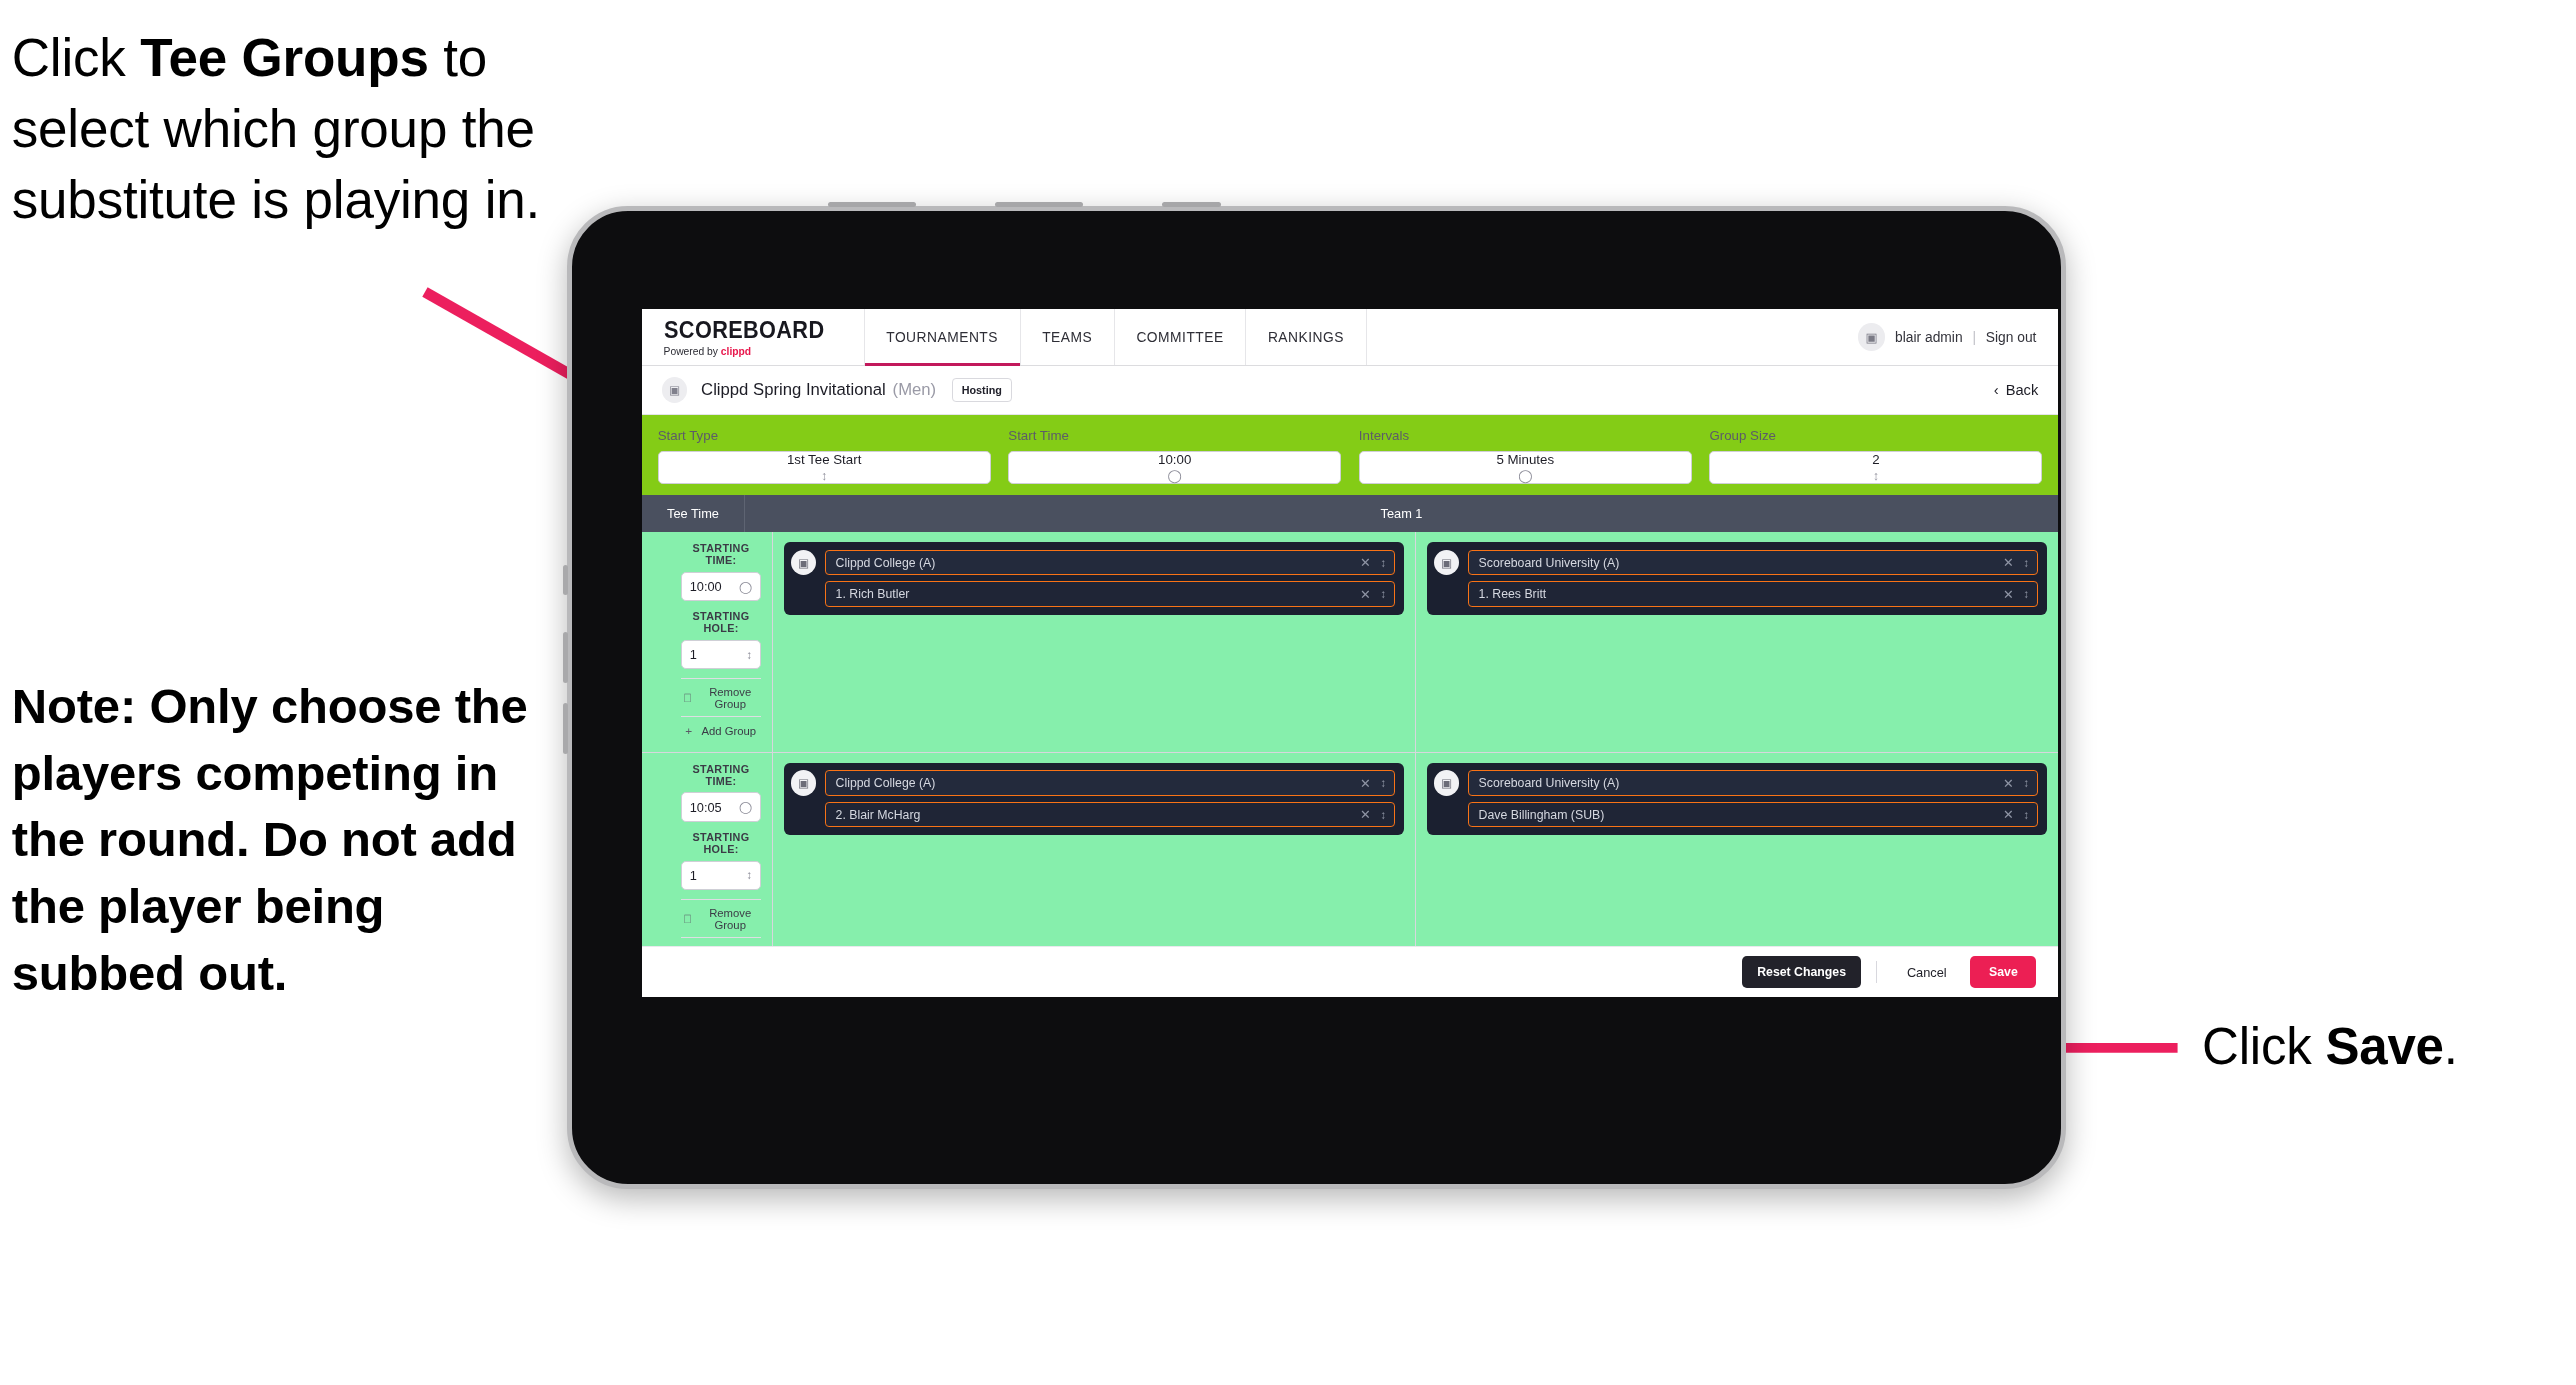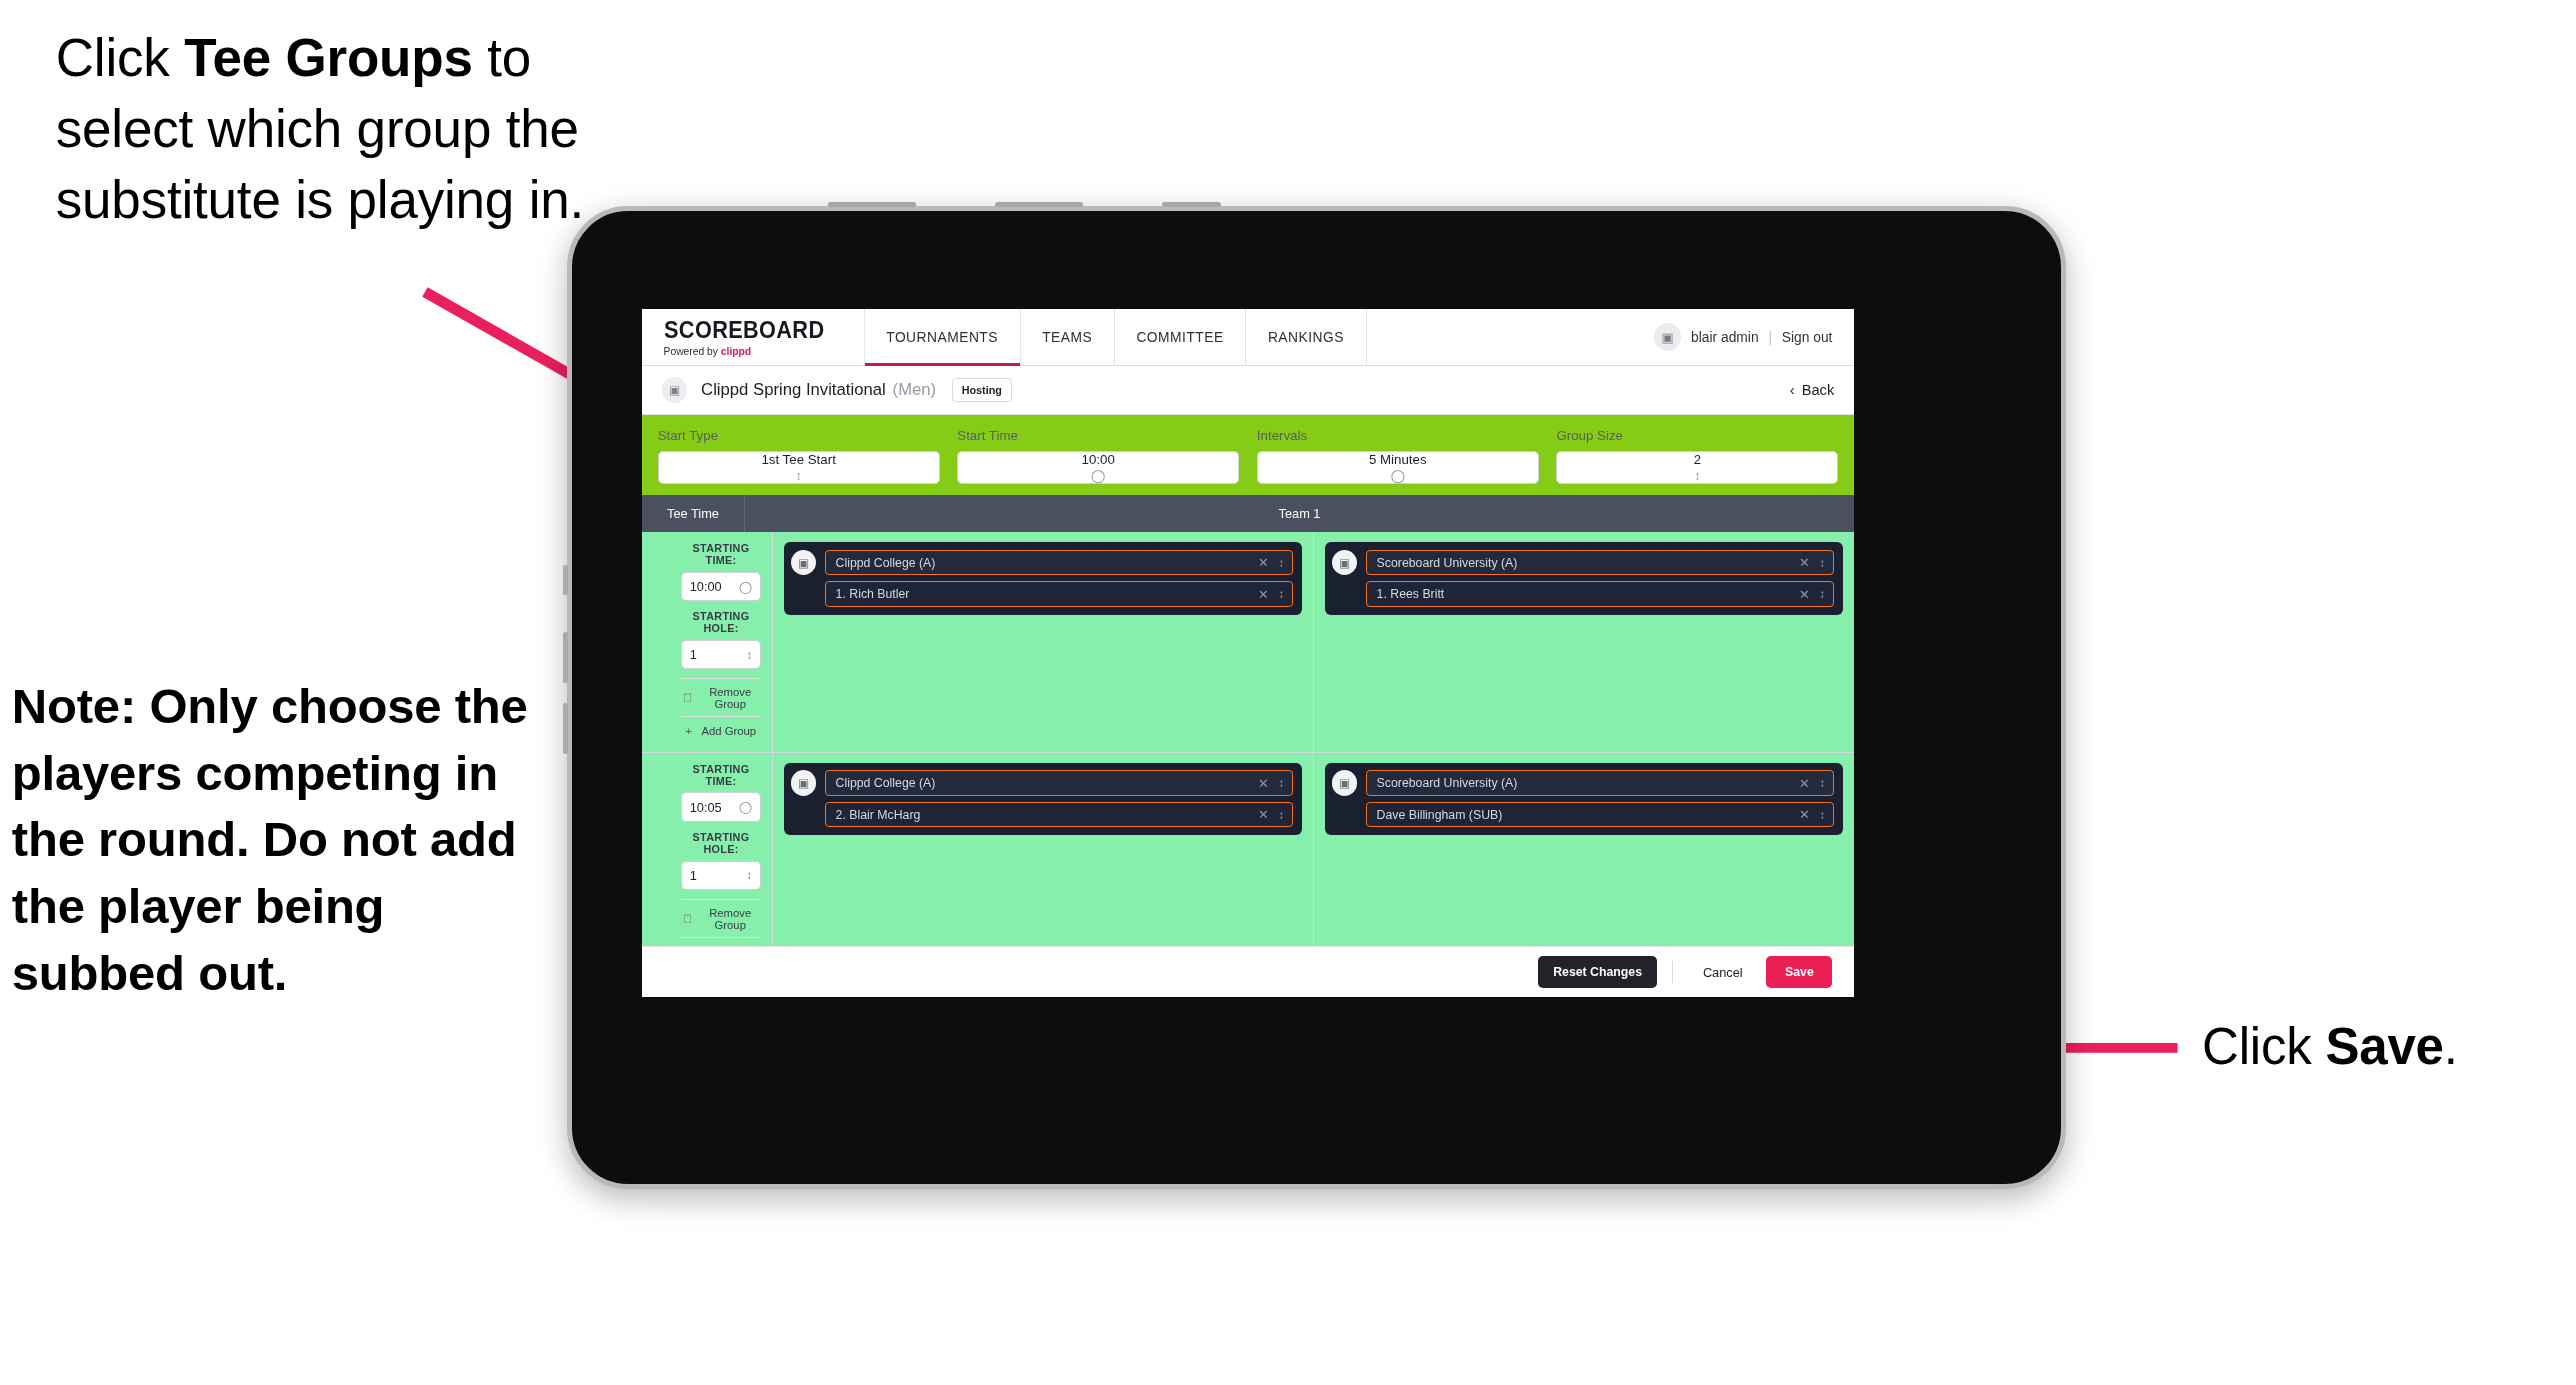--- a/index.html
+++ b/index.html
@@ -12,21 +12,21 @@
   #stage { position: relative; width: 2576px; height: 1385px; background:#fff; }
 
   
   .annot {
     position: absolute;
     color: #000;
     font-weight: 400;
     line-height: 1.34;
     letter-spacing: -0.2px;
   }
-  #annot-top   { left: 11.8px; top: 21.6px;  width: 551px; font-size: 53px; margin-left: 44px; }
+  #annot-top   { left: 11.8px; top: 21.6px;  width: 551px; font-size: 53px; }
   #annot-note  { left: 11.8px; top: 673px; width: 531px; font-size: 49px; font-weight: 700; line-height: 1.36; }
   #annot-save  { left: 2202px; top: 1013px; width: 354px; font-size: 51px; }
   .annot b { font-weight: 700; }
 
   svg.arrows { position: absolute; left: 0; top: 0; width: 2576px; height: 1385px; pointer-events: none; }
 
   
   #tablet {
     position: absolute; left: 567px; top: 206px;
     width: 1499px; height: 983px;
@@ -37,21 +37,21 @@
   }
   .side-btn { position: absolute; left: -8.8px; width: 4.9px; background: #a9a9ab; border-radius: 2.9px; }
   #sb1 { top: 354px; height: 29.5px; }
   #sb2 { top: 421px; height: 51px; }
   #sb3 { top: 492px; height: 51px; }
   .top-btn { position: absolute; top: -8.8px; height: 4.9px; background:#a6a6a8; border-radius:2.9px; }
 
   
   #screen {
     position: absolute; left: 70px; top: 98px;
-    width: 1212px; height: 688px;
+    width: 1416px; height: 688px;
     background: #ffffff;
     overflow: hidden;
     display: flex; flex-direction: column;
   }
 
   
   #navbar {
     height: 57px; flex: 0 0 57px;
     display: flex; align-items: stretch;
     border-bottom: 1px solid #dcdcdf;

